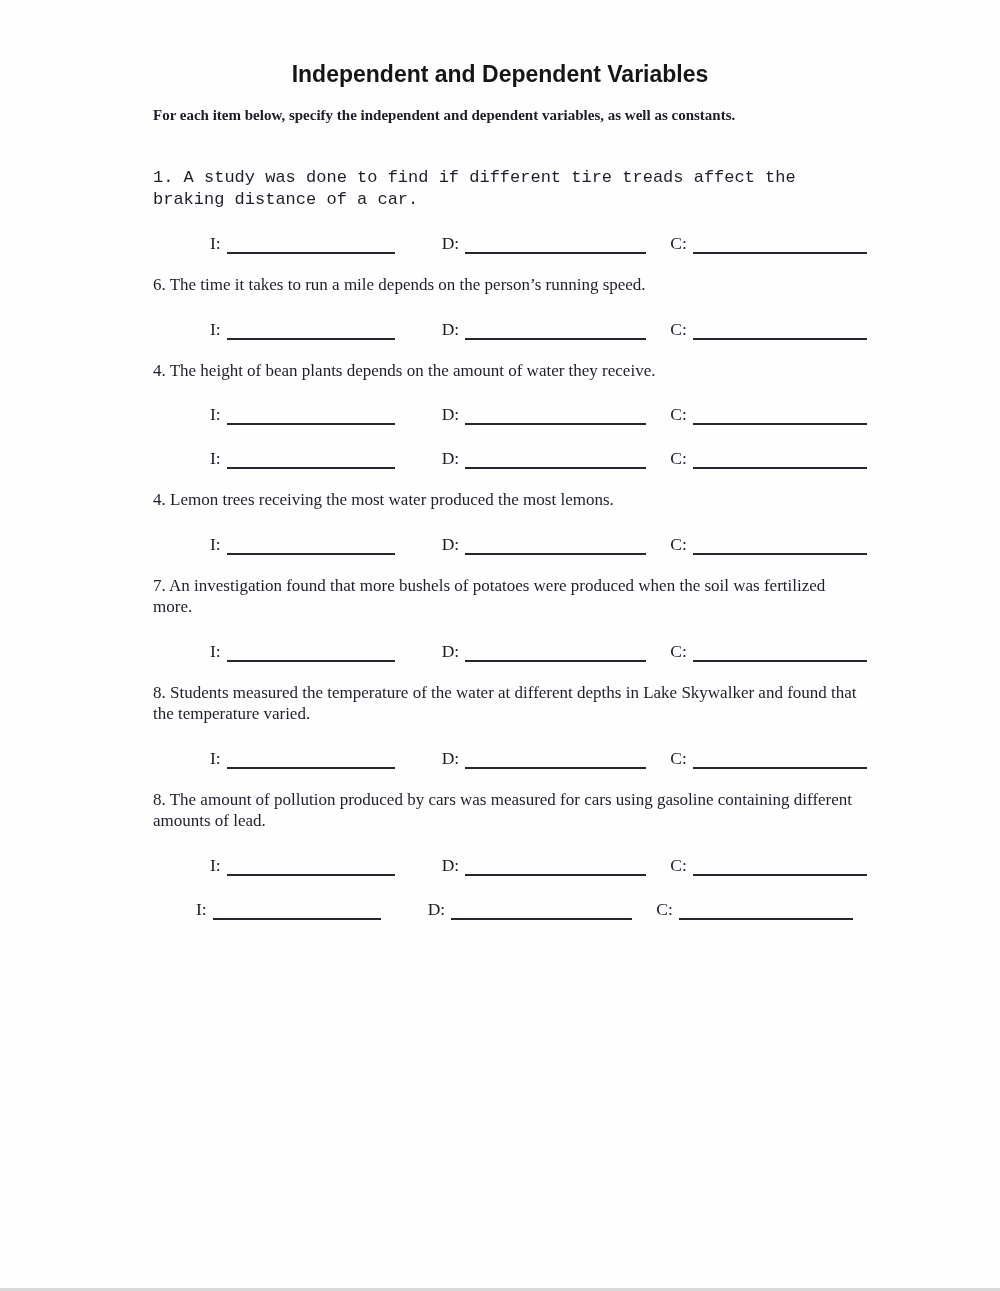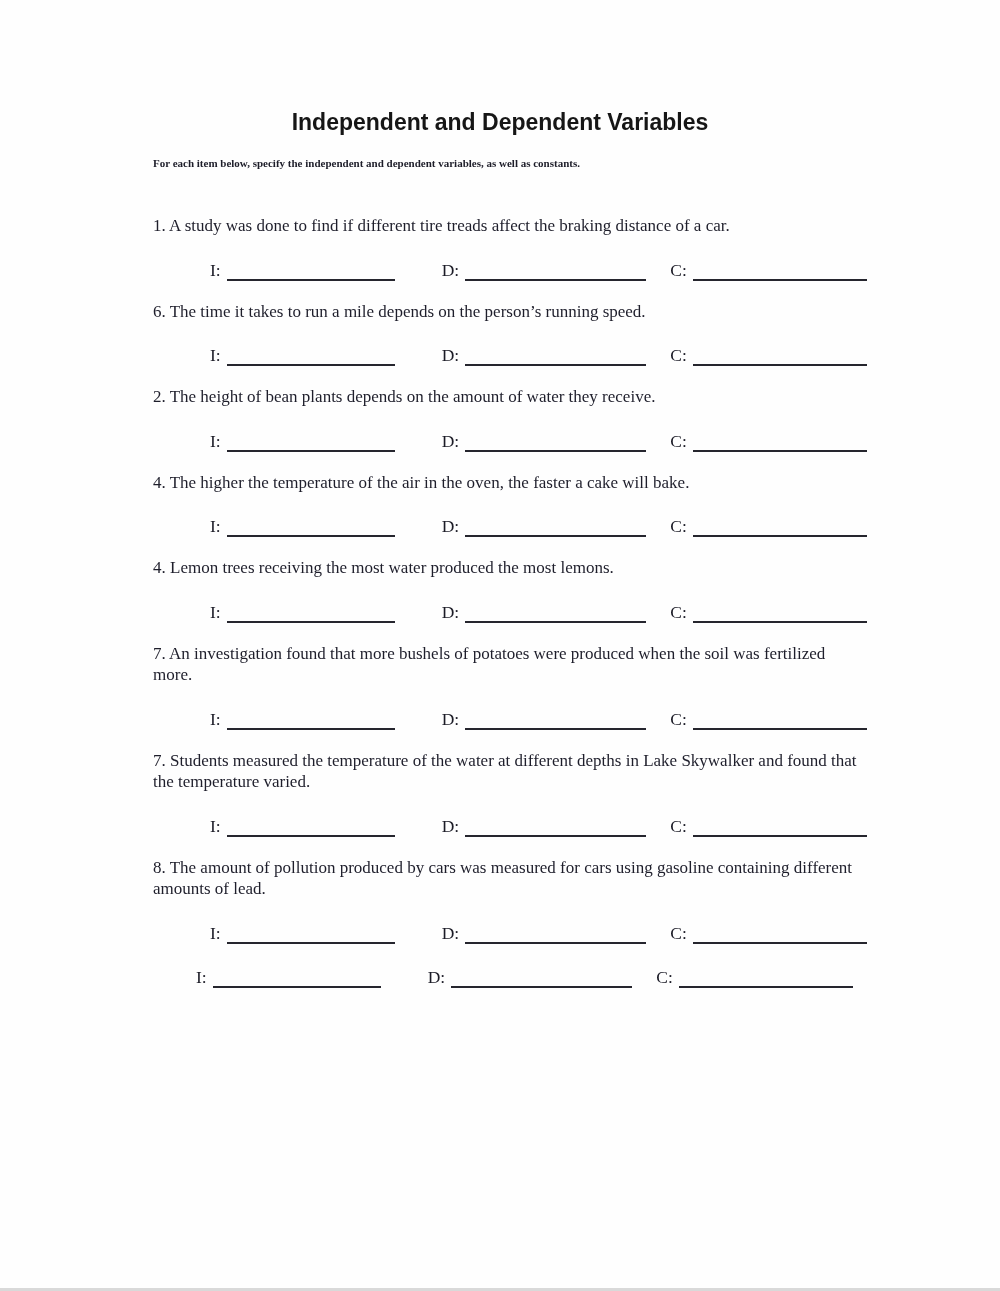--- a/index.html
+++ b/index.html
@@ -7,21 +7,21 @@
     padding: 0;
     background: #ffffff;
   }
   .page {
     position: relative;
     width: 1000px;
     height: 1291px;
     box-sizing: border-box;
     background: #fefefe;
     overflow: hidden;
-    padding-top: 93px;
+    padding-top: 45px;
     font-family: "Liberation Serif", serif;
     color: #1e1e2b;
   }
   .page::after {
     content: "";
     position: absolute;
     left: 0; right: 0; bottom: 0;
     height: 3px;
     background: #d9d9d9;
   }
@@ -29,31 +29,31 @@
     font-family: "Liberation Sans", sans-serif;
     font-weight: 700;
     font-size: 23px;
     line-height: 28px;
     color: #161616;
     text-align: center;
   }
   .instructions {
     margin: 17px 60px 0 153px;
     font-weight: 700;
-    font-size: 11px;
+    font-size: 15px;
     line-height: 21px;
     color: #1d1d29;
   }
   .question {
     margin: 20px 60px 0 153px;
     max-width: 715px;
     font-size: 17px;
     line-height: 21.5px;
   }
-  .question.first { margin-top: 41px; }
+  .question.first { margin-top: 41px; font-family: Liberation Mono, monospace; }
   .question.shift-left { margin-left: 143px; max-width: 725px; }
   .idc {
     margin: 20px 0 0 210px;
     height: 24px;
     display: flex;
     align-items: flex-end;
     font-size: 17.5px;
     line-height: 22px;
     color: #1b1b26;
   }
@@ -98,33 +98,32 @@
       <span class="lbl">I:</span>
       <span class="blank blank-i"></span>
       <span class="lbl lbl-d">D:</span>
       <span class="blank blank-d"></span>
       <span class="lbl lbl-c">C:</span>
       <span class="blank blank-c"></span>
     </div>
   </section>
 
   <section>
-    <p class="question">2. The height of bean plants depends on the amount of water they receive.</p>
+    <p class="question">4. The height of bean plants depends on the amount of water they receive.</p>
     <div class="idc">
       <span class="lbl">I:</span>
       <span class="blank blank-i"></span>
       <span class="lbl lbl-d">D:</span>
       <span class="blank blank-d"></span>
       <span class="lbl lbl-c">C:</span>
       <span class="blank blank-c"></span>
     </div>
   </section>
 
   <section>
-    <p class="question">4. The higher the temperature of the air in the oven, the faster a cake will bake.</p>
     <div class="idc">
       <span class="lbl">I:</span>
       <span class="blank blank-i"></span>
       <span class="lbl lbl-d">D:</span>
       <span class="blank blank-d"></span>
       <span class="lbl lbl-c">C:</span>
       <span class="blank blank-c"></span>
     </div>
   </section>
 
@@ -146,21 +145,21 @@
       <span class="lbl">I:</span>
       <span class="blank blank-i"></span>
       <span class="lbl lbl-d">D:</span>
       <span class="blank blank-d"></span>
       <span class="lbl lbl-c">C:</span>
       <span class="blank blank-c"></span>
     </div>
   </section>
 
   <section>
-    <p class="question">7. Students measured the temperature of the water at different depths in Lake Skywalker and found that the temperature varied.</p>
+    <p class="question">8. Students measured the temperature of the water at different depths in Lake Skywalker and found that the temperature varied.</p>
     <div class="idc">
       <span class="lbl">I:</span>
       <span class="blank blank-i"></span>
       <span class="lbl lbl-d">D:</span>
       <span class="blank blank-d"></span>
       <span class="lbl lbl-c">C:</span>
       <span class="blank blank-c"></span>
     </div>
   </section>
 

